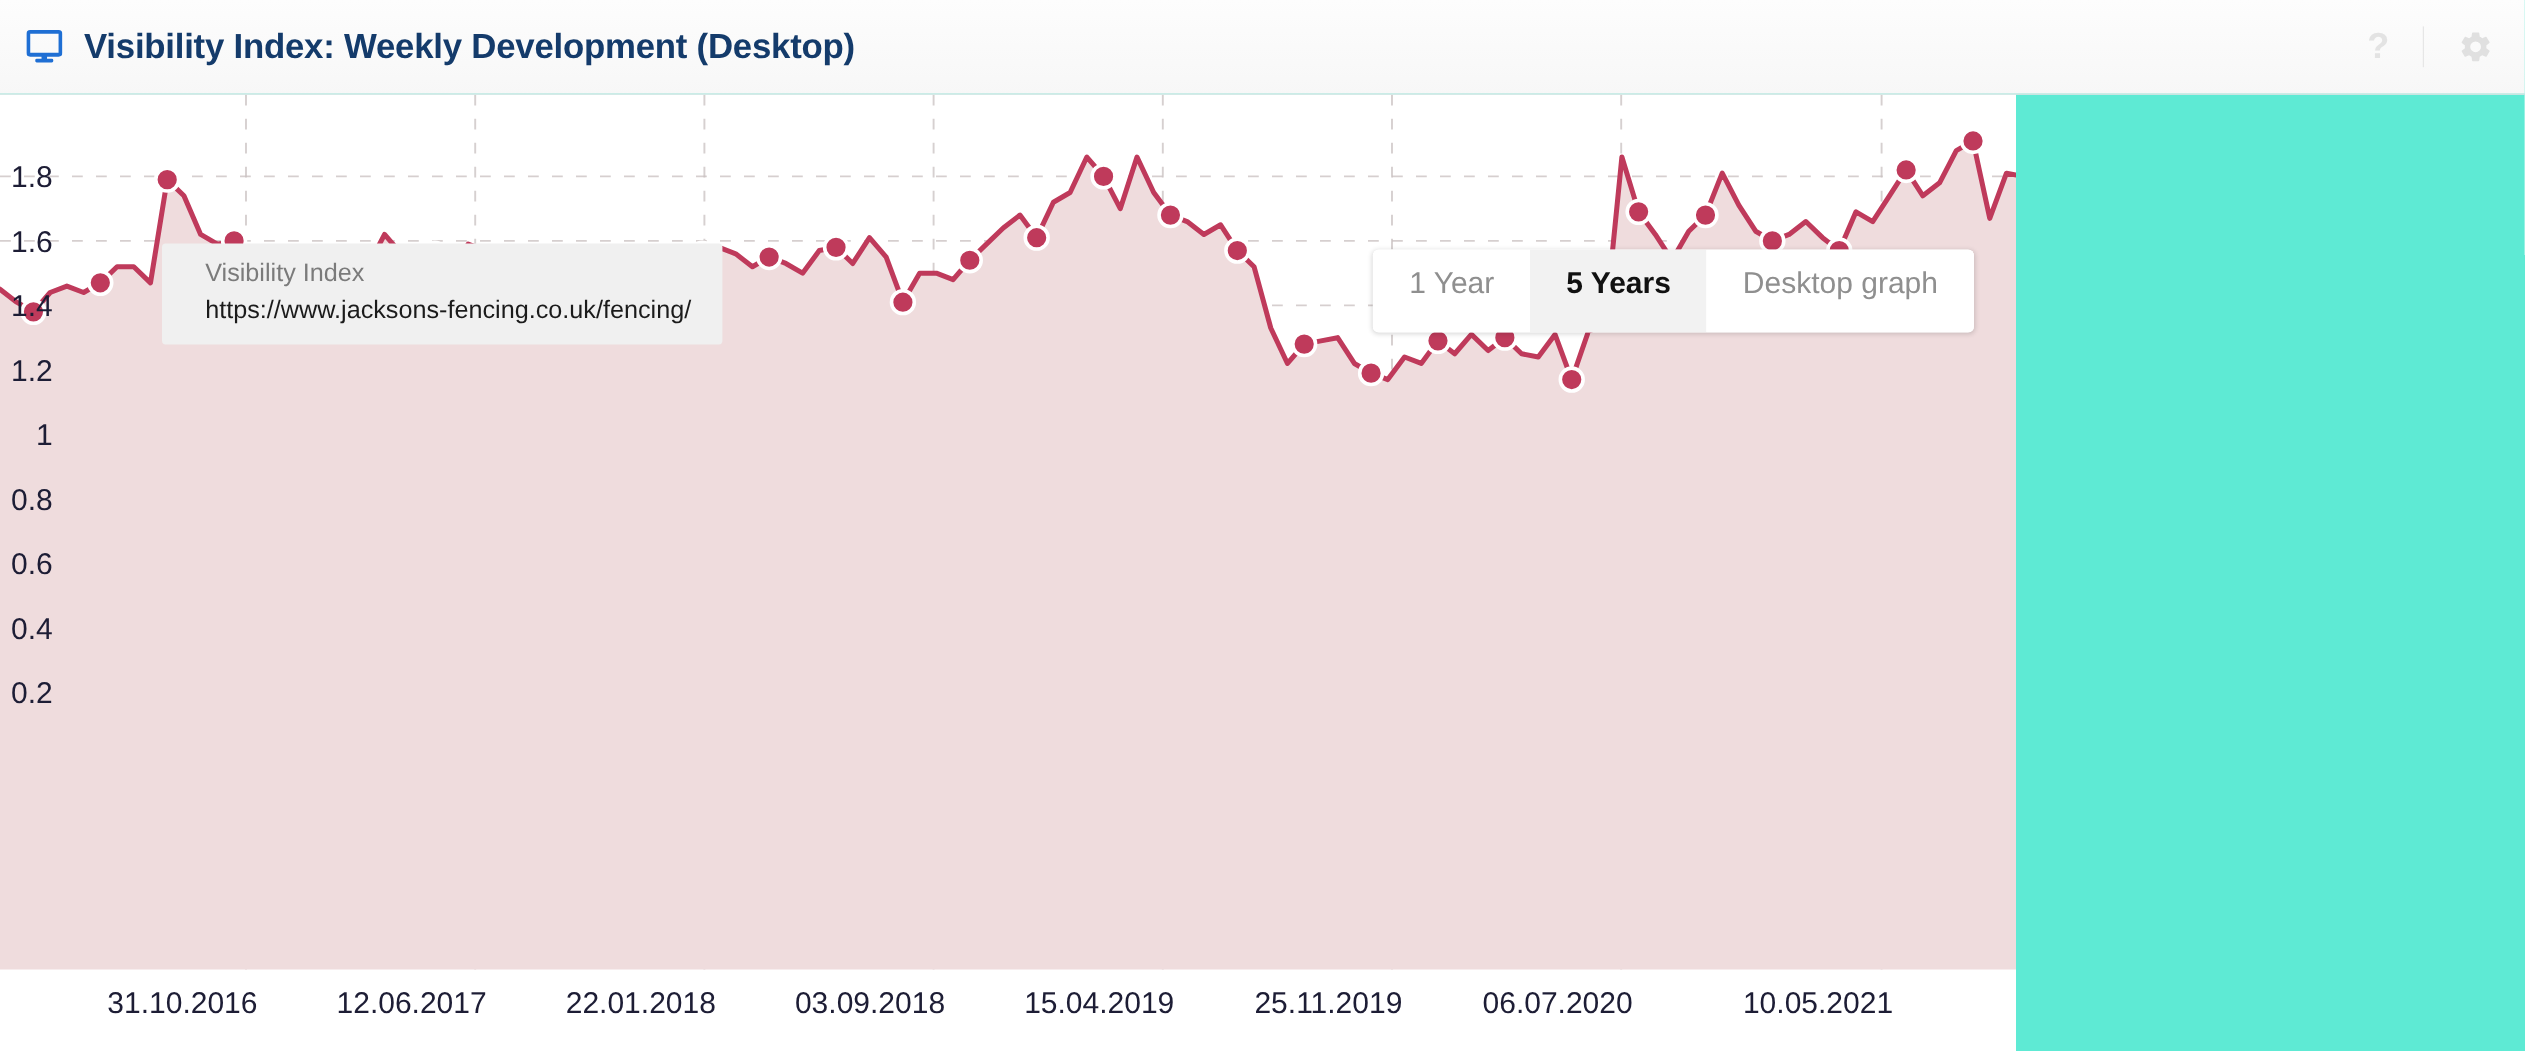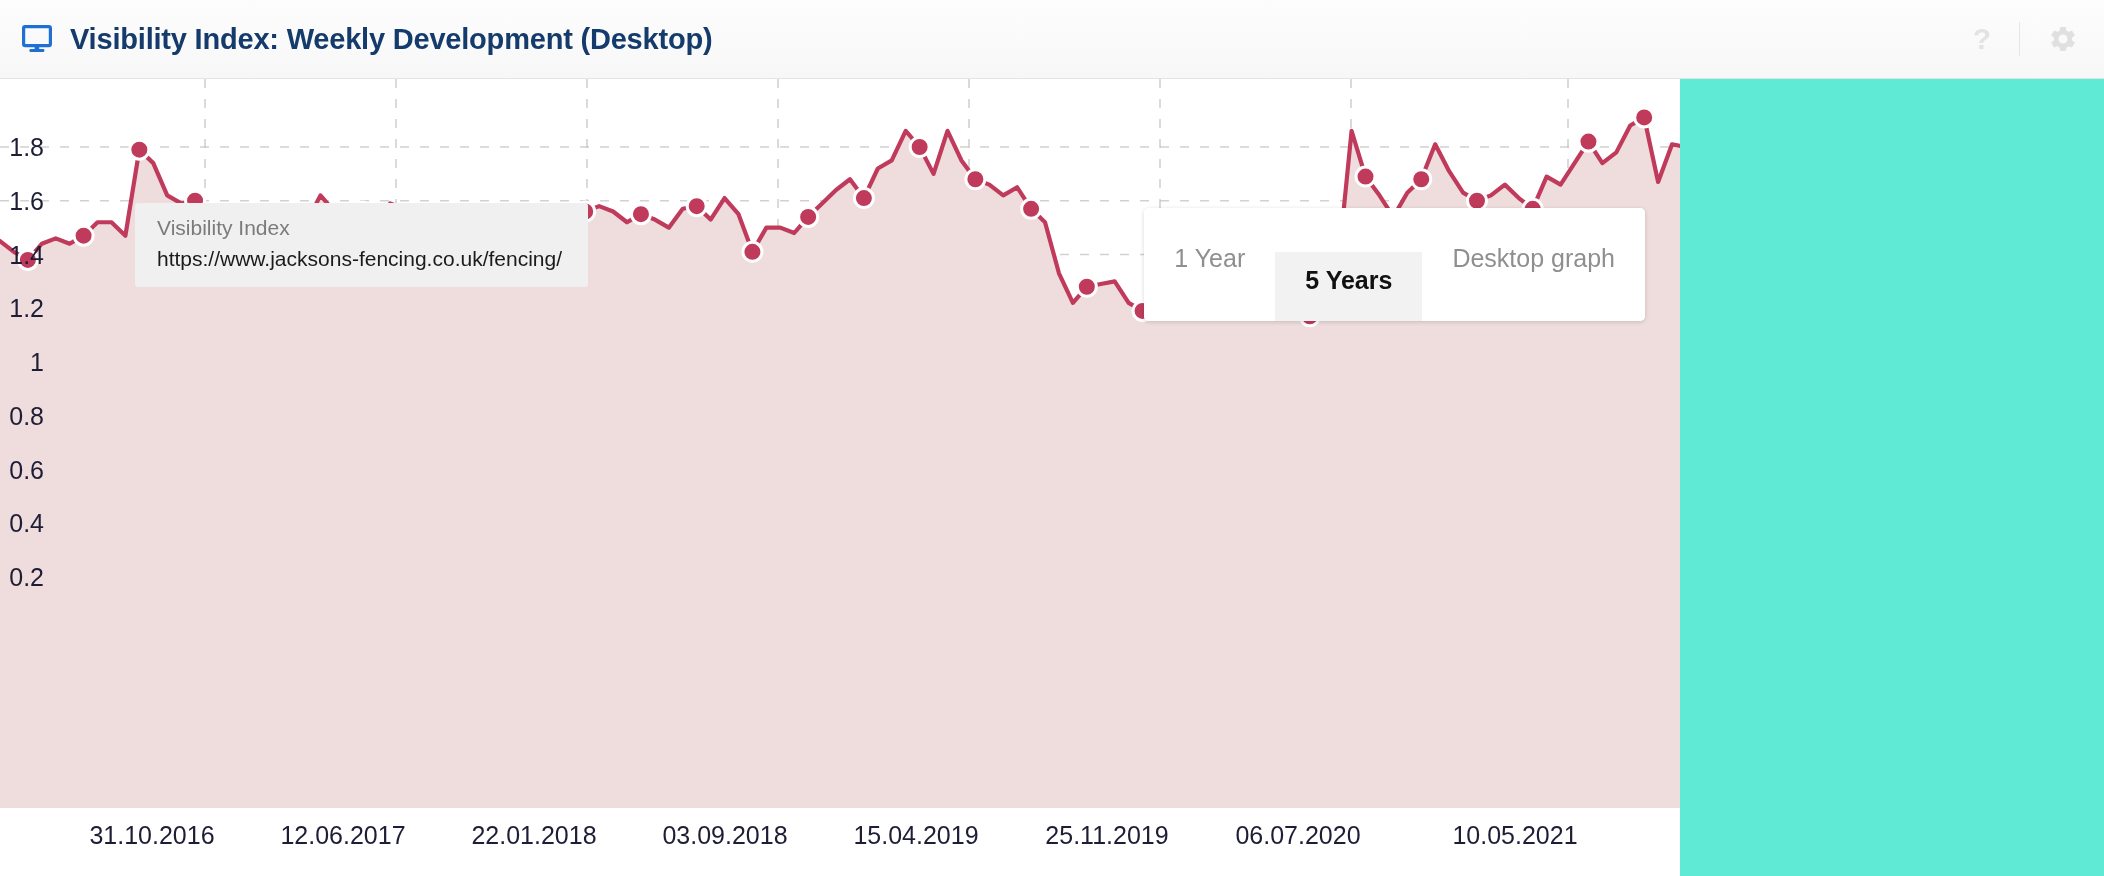--- a/index.html
+++ b/index.html
@@ -98,21 +98,21 @@
     left: 0;
     top: 0;
     display: block;
   }
 
   
   .legend-box {
     position: absolute;
     left: 135px;
     top: 124px;
-    padding: 12px 26px 14px 22px;
+    padding: 12px 26px 14px 36px;
     background: #f0f0f0;
     border-radius: 3px;
     z-index: 5;
     pointer-events: none;
   }
   .legend-title {
     font-size: 21px;
     color: #7b7b7b;
     line-height: 1.28;
     white-space: nowrap;
@@ -146,21 +146,20 @@
     border: 0;
     font-family: "Liberation Sans", sans-serif;
     cursor: pointer;
     white-space: nowrap;
     line-height: 1;
   }
   .range-btn.active {
     background: #f2f2f2;
     color: #111111;
     font-weight: bold;
-    margin-top: 44px;
   }
 
   
   .y-tick-label {
     font-family: "Liberation Sans", sans-serif;
     font-size: 25px;
     fill: #1d1d35;
   }
   .x-tick-label {
     font-family: "Liberation Sans", sans-serif;

